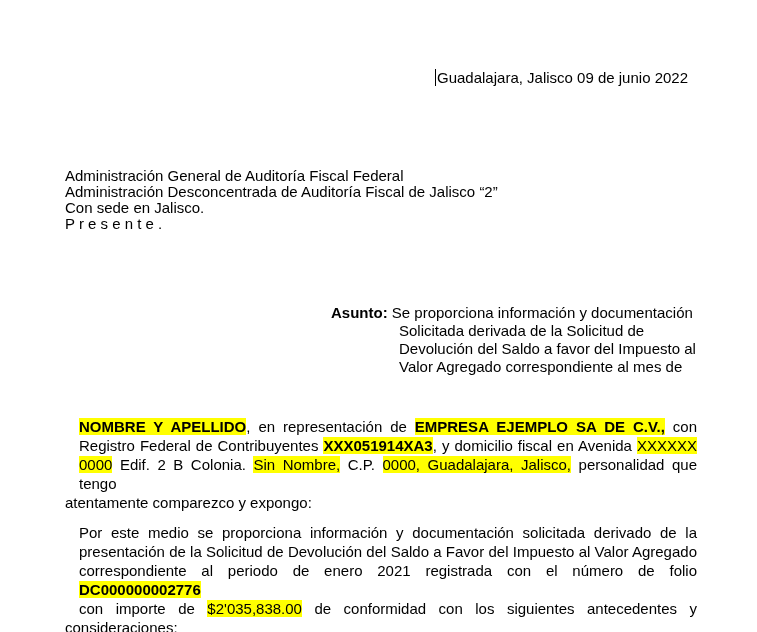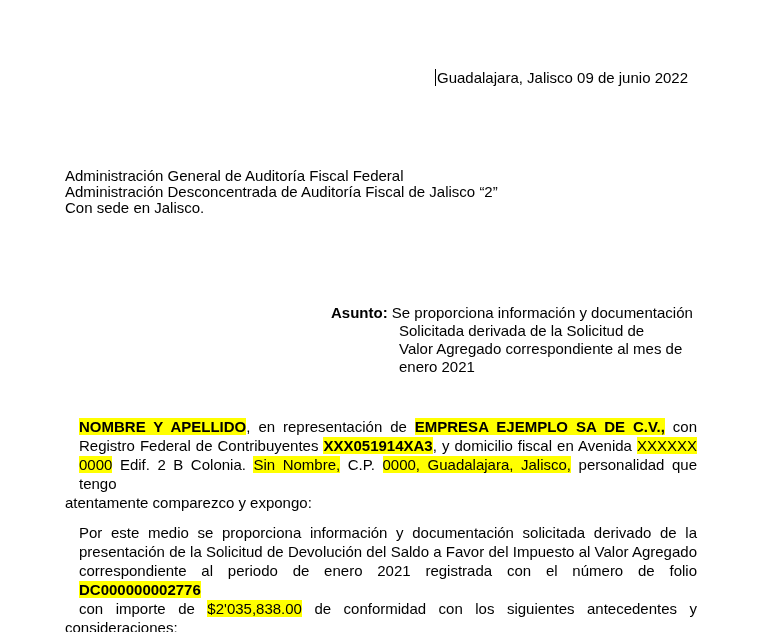--- a/index.html
+++ b/index.html
@@ -75,30 +75,31 @@
 <div class="page">
 
   <div class="date">
     <span class="caret"></span><span>Guadalajara, Jalisco 09 de junio 2022</span>
   </div>
 
   <div class="recipient">
     <div>Administración General de Auditoría Fiscal Federal</div>
     <div>Administración Desconcentrada de Auditoría Fiscal de Jalisco “2”</div>
     <div>Con sede en Jalisco.</div>
+    <div>P r e s e n t e .</div>
   </div>
 
   <div class="asunto">
     <div>
       <span class="b">Asunto:</span>
       <span>Se proporciona información y documentación</span>
     </div>
     <div class="a-cont">Solicitada derivada de la Solicitud de</div>
+    <div class="a-cont">Devolución del Saldo a favor del Impuesto al</div>
     <div class="a-cont">Valor Agregado correspondiente al mes de</div>
-    <div class="a-cont">enero 2021</div>
   </div>
 
   <div class="bodypara p1">
       <div class="line jl"><span class="b hl">NOMBRE Y APELLIDO</span><span class="">, en representación de </span><span class="b hl">EMPRESA EJEMPLO SA DE C.V.,</span><span class=""> con</span></div>
       <div class="line jl"><span class="">Registro Federal de Contribuyentes </span><span class="b hl">XXX051914XA3</span><span class="">, y domicilio fiscal en Avenida </span><span class="hl">XXXXXX</span></div>
       <div class="line jl"><span class="hl">0000</span><span class=""> Edif. 2 B Colonia. </span><span class="hl">Sin Nombre,</span><span class=""> C.P. </span><span class="hl">0000, Guadalajara, Jalisco,</span><span class=""> personalidad que tengo</span></div>
       <div class="line"><span class="">atentamente comparezco y expongo:</span></div>
     </div>
   <div class="bodypara p2">
       <div class="line jl"><span class="">Por este medio se proporciona información y documentación solicitada derivado de la</span></div>

